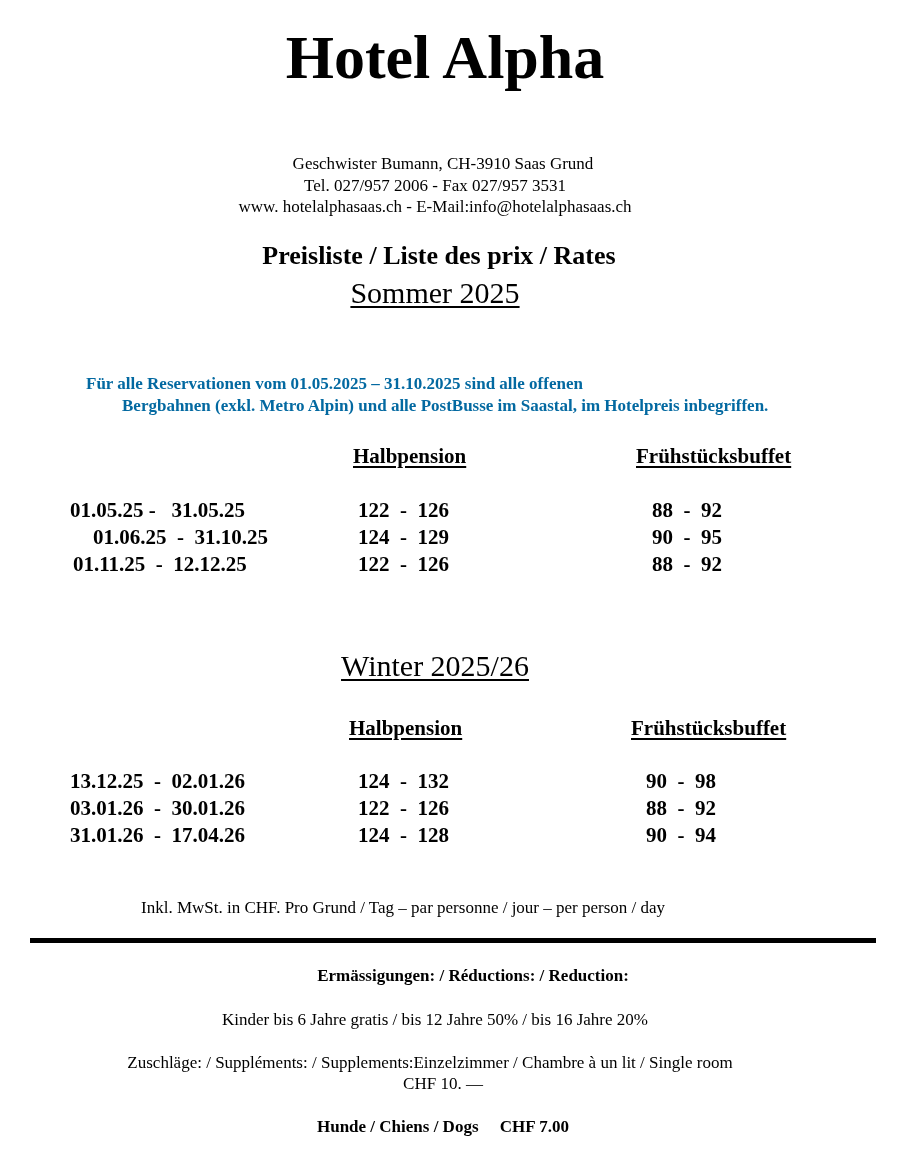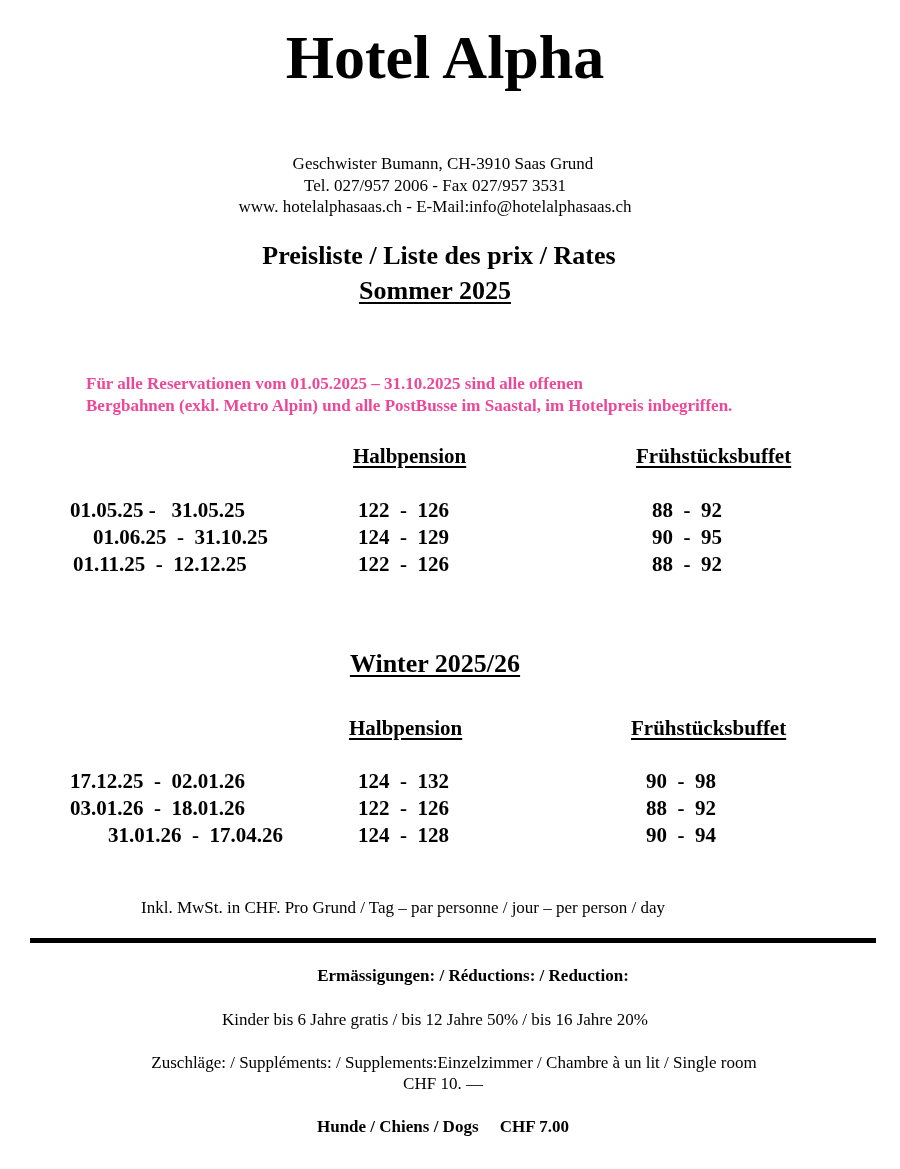--- a/index.html
+++ b/index.html
@@ -5,33 +5,33 @@
   html, body { margin:0; padding:0; background:#ffffff; }
   body { width:900px; height:1169px; position:relative; overflow:hidden; font-family:"Liberation Serif", serif; color:#000; }
   .abs { position:absolute; }
   .center { left:0; width:900px; text-align:center; }
   #hotel-title { top:22px; font-size:62px; font-weight:bold; left:0; width:890px; }
   .addr { font-size:17px;margin-top:32px; }
   #addr1 { top:122px; left:0; width:886px; }
   #addr2 { top:144px; left:0; width:870px; }
   #addr3 { top:165px; left:0; width:870px; }
   #pricelist-title { top:241px; font-size:26px; font-weight:bold; left:0; width:878px; }
-  .season { font-size:26px; font-weight:bold; text-decoration:underline; text-decoration-thickness:2px; text-underline-offset:3px; }
+  .season { font-size:30px; font-weight:normal; text-decoration:underline; text-decoration-thickness:2px; text-underline-offset:3px; }
   #summer-title { top:276px; left:0; width:870px; }
   #winter-title { top:649px; left:0; width:870px; }
-  .notice { left:86px; font-size:17px; font-weight:bold; color:#ec4899; font-family:"Liberation Serif", serif; }
+  .notice { left:86px; font-size:17px; font-weight:bold; color:#0369a1; font-family:"Liberation Serif", serif; }
   #notice1 { top:374px; }
-  #notice2 { top:396px; }
+  #notice2 { top:396px;margin-left:36px; }
   .colhead { font-size:21px; font-weight:bold; text-decoration:underline; text-decoration-thickness:2px; text-underline-offset:3px; }
   .row { font-size:21px; font-weight:bold; white-space:pre; }
   .footnote { font-size:17px; }
   #rule { left:30px; top:938px; width:846px; height:5px; background:#000; }
   #reductions-title { top:966px; font-size:17px; font-weight:bold; left:0; width:946px; }
   #children-line { top:1010px; font-size:17px; left:0; width:870px; }
-  #supp-line1 { top:1053px; font-size:17px; left:0; width:860px;margin-left:24px; }
+  #supp-line1 { top:1053px; font-size:17px; left:0; width:860px; }
   #supp-line2 { top:1074px; font-size:17px; left:0; width:886px; }
   #dogs-line { top:1117px; font-size:17px; font-weight:bold; left:0; width:886px; white-space:pre; }
 </style>
 </head>
 <body>
 
 <div class="abs center" id="hotel-title">Hotel Alpha</div>
 <div class="abs center addr" id="addr1">Geschwister Bumann, CH-3910 Saas Grund</div>
 <div class="abs center addr" id="addr2">Tel. 027/957 2006  -  Fax 027/957  3531</div>
 <div class="abs center addr" id="addr3">www. hotelalphasaas.ch  -   E-Mail:info@hotelalphasaas.ch</div>
@@ -58,29 +58,29 @@
   <div class="abs row" style="left:358px; top:552px;">122  -  126</div>
   <div class="abs row" style="left:652px; top:552px;">88  -  92</div>
 </div>
 
 <div class="abs center season" id="winter-title">Winter 2025/26</div>
 
 <div>
   <div class="abs colhead" style="left:349px; top:716px;">Halbpension</div>
   <div class="abs colhead" style="left:631px; top:716px;">Frühstücksbuffet</div>
 
-  <div class="abs row" style="left:70px; top:769px;">17.12.25  -  02.01.26</div>
+  <div class="abs row" style="left:70px; top:769px;">13.12.25  -  02.01.26</div>
   <div class="abs row" style="left:358px; top:769px;">124  -  132</div>
   <div class="abs row" style="left:646px; top:769px;">90  -  98</div>
 
-  <div class="abs row" style="left:70px; top:796px;">03.01.26  -  18.01.26</div>
+  <div class="abs row" style="left:70px; top:796px;">03.01.26  -  30.01.26</div>
   <div class="abs row" style="left:358px; top:796px;">122  -  126</div>
   <div class="abs row" style="left:646px; top:796px;">88  -  92</div>
 
-  <div class="abs row" style="left:70px; top:823px;margin-left:38px;">31.01.26  -  17.04.26</div>
+  <div class="abs row" style="left:70px; top:823px;">31.01.26  -  17.04.26</div>
   <div class="abs row" style="left:358px; top:823px;">124  -  128</div>
   <div class="abs row" style="left:646px; top:823px;">90  -  94</div>
 </div>
 
 <div class="abs footnote" style="left:141px; top:898px;">Inkl. MwSt.  in CHF.  Pro Grund / Tag – par personne / jour – per person / day</div>
 
 <div class="abs" id="rule"></div>
 
 <div class="abs center" id="reductions-title">Ermässigungen: / Réductions: / Reduction:</div>
 <div class="abs center" id="children-line">Kinder bis 6 Jahre gratis / bis 12 Jahre 50% / bis 16 Jahre 20%</div>

